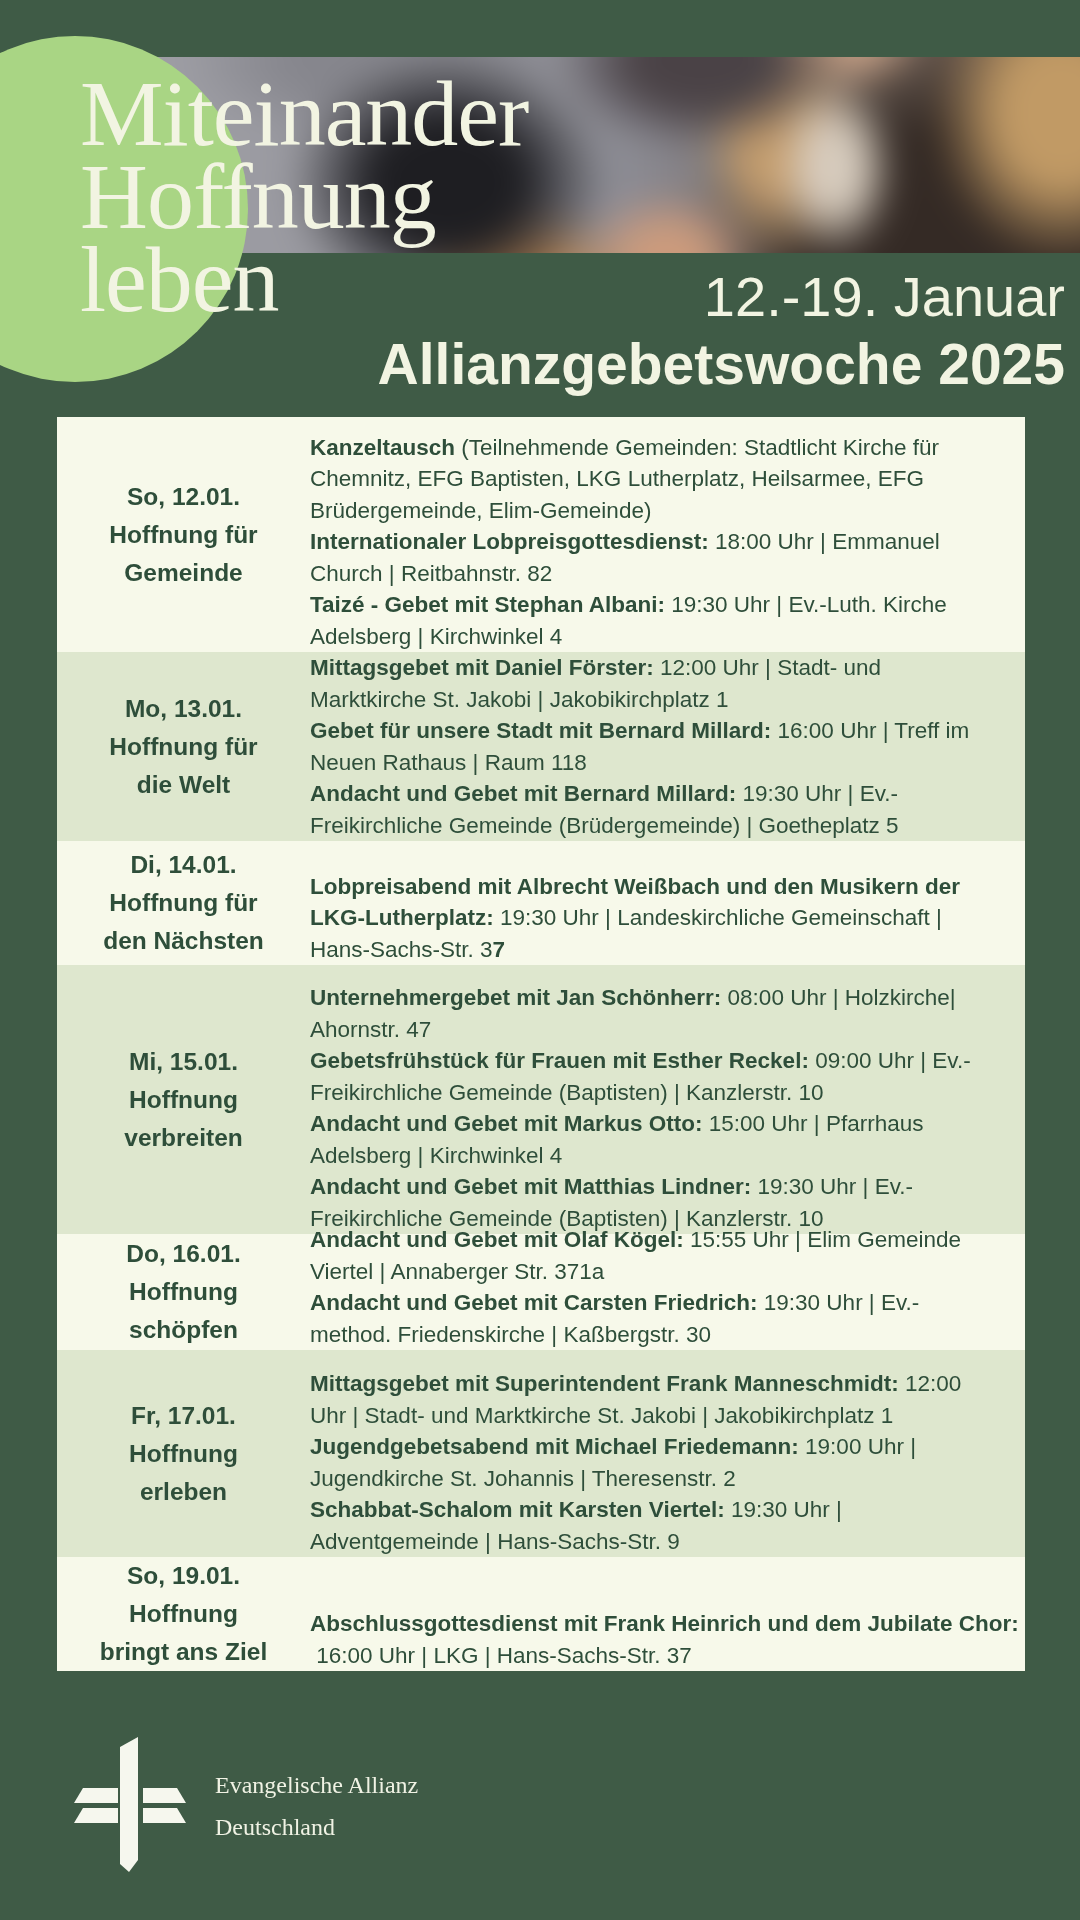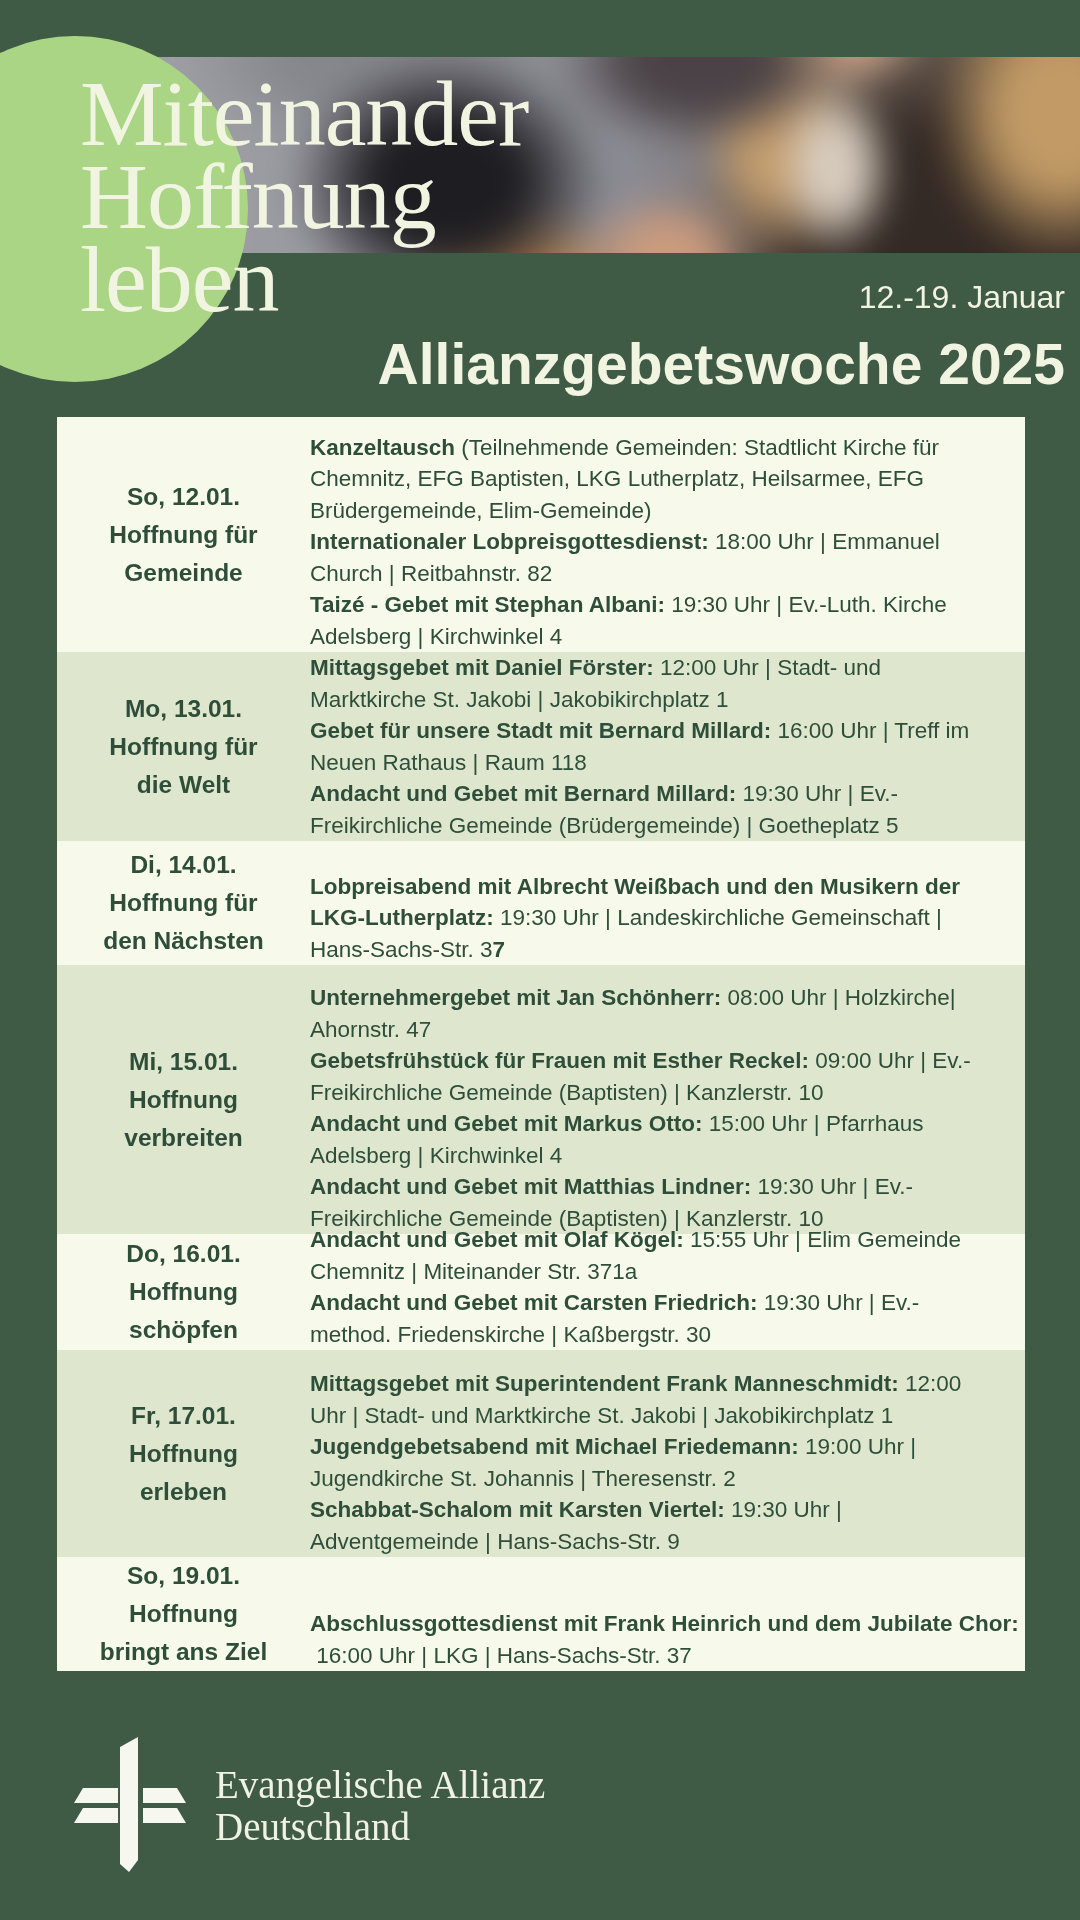--- a/index.html
+++ b/index.html
@@ -23,21 +23,21 @@
       radial-gradient(130px 150px at 95% 35%, #c49a60 45%, rgba(196,154,96,0) 100%),
       radial-gradient(260px 190px at 85% 80%, #352a24 55%, rgba(53,42,36,0) 100%),
       radial-gradient(200px 90px at 36% 15%, #86868e 45%, rgba(134,134,142,0) 100%),
       linear-gradient(90deg,#a3a3aa 0%,#97979f 40%,#8b8b94 58%,#70635a 76%,#402f27 100%);}
   .accent-circle{position:absolute;left:-98px;top:36px;width:346px;height:346px;
          border-radius:50%;background:var(--c-accent-circle,#a9d584);}
   .title{position:absolute;left:80px;top:72px;z-index:5;
          font-family:"Liberation Serif","DejaVu Serif",serif;
          font-size:94px;line-height:83px;letter-spacing:-1px;
          color:var(--c-cream,#f2f4e2);}
-  .date{position:absolute;right:55px;top:274px;font-size:32px;line-height:46px;
+  .date{position:absolute;right:55px;top:274px;font-size:56px;line-height:46px;
         text-align:right;color:var(--c-cream,#f2f4e2);}
   .headline{position:absolute;right:55px;top:334px;font-size:57px;line-height:60px;
         font-weight:bold;text-align:right;color:var(--c-cream,#f2f4e2);}
 
   
   .schedule{position:absolute;left:57px;top:417px;width:968px;}
   .row{display:flex;}
   .row.light{background:var(--c-row-light,#f7f9ea);}
   .row.green{background:var(--c-row-green,#dee7ce);}
   .row:nth-child(1){height:235px}
@@ -54,21 +54,21 @@
        font-size:22.5px;line-height:31.5px;color:var(--c-text-green,#2e4e3a);}
   .evt-line{line-height:31.5px;}
   .evt-inner{display:inline-block;white-space:pre;transform-origin:0 50%;}
   .evt-inner b{font-weight:bold;}
 
   
   .footer-logo{position:absolute;left:50px;top:1725px;width:180px;height:170px;}
   .footer-logo svg{display:block;}
   .org{position:absolute;left:215px;top:1764px;
        font-family:"Liberation Serif","DejaVu Serif",serif;
-       font-size:39px;line-height:42px;color:#f0f2e4;}
+       font-size:24px;line-height:42px;color:#f0f2e4;}
   .info{position:absolute;left:430px;top:1754px;width:648px;text-align:center;
        font-size:21.5px;line-height:27.5px;color:var(--c-cream,#f2f4e2);}
   .info .site{font-weight:bold;font-size:22px;}
 </style>
 </head>
 <body>
 
 <div class="poster" style="--c-background: #3f5b46; --c-accent-circle: #a9d584; --c-cream: #f2f4e2; --c-row-light: #f7f9ea; --c-row-green: #dee7ce; --c-text-green: #2e4e3a;">
 
   <div class="photo">
@@ -148,21 +148,21 @@
         </div>
       </div>
       <div class="row light">
         <div class="day">
           <div>Do, 16.01.</div>
           <div>Hoffnung</div>
           <div>schöpfen</div>
         </div>
         <div class="events">
           <div class="evt-line"><span class="evt-inner"><b>Andacht und Gebet mit Olaf Kögel: </b><span>15:55 Uhr | Elim Gemeinde</span></span></div>
-          <div class="evt-line"><span class="evt-inner"><span>Chemnitz | Miteinander Str. 371a</span></span></div>
+          <div class="evt-line"><span class="evt-inner"><span>Viertel | Annaberger Str. 371a</span></span></div>
           <div class="evt-line"><span class="evt-inner"><b>Andacht und Gebet mit Carsten Friedrich: </b><span>19:30 Uhr | Ev.-</span></span></div>
           <div class="evt-line"><span class="evt-inner"><span>method. Friedenskirche | Kaßbergstr. 30</span></span></div>
         </div>
       </div>
       <div class="row green">
         <div class="day">
           <div>Fr, 17.01.</div>
           <div>Hoffnung</div>
           <div>erleben</div>
         </div>

